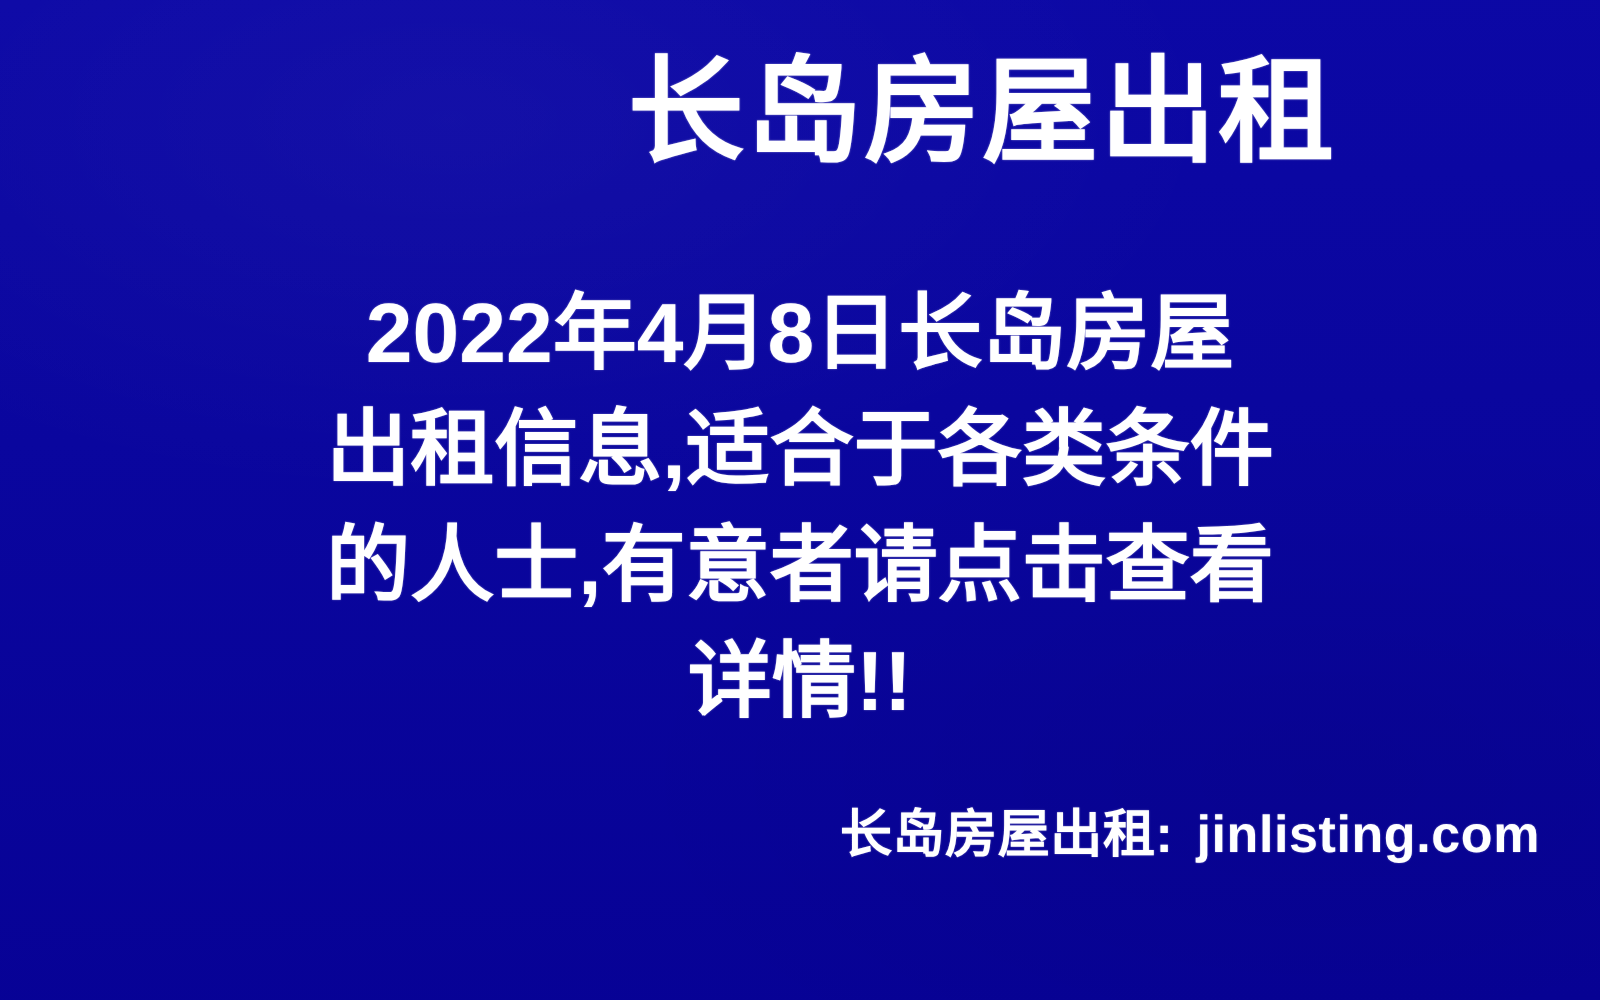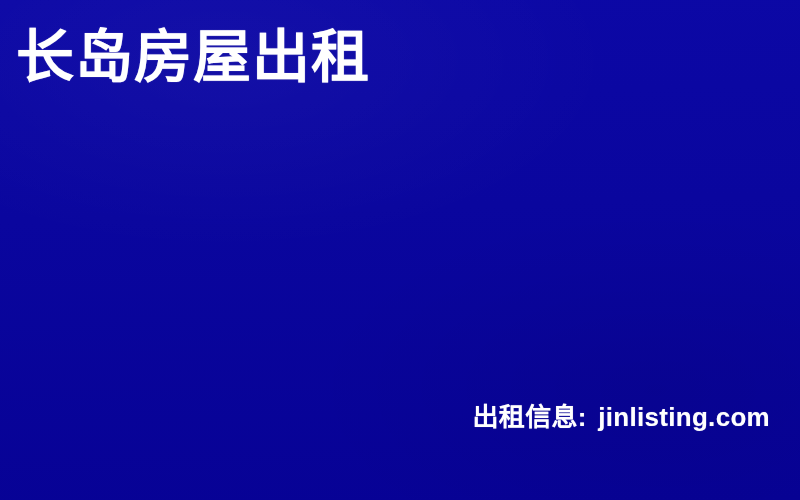--- a/index.html
+++ b/index.html
@@ -30,29 +30,28 @@
       linear-gradient(178deg, #0c08a6 0%, #0a069e 42%, #070295 100%);
     overflow: hidden;
   }
 
   
   .headline {
     position: absolute;
     left: 0;
     top: 24px;
     width: 668px;
-    text-align: left;
+    text-align: right;
     color: #ffffff;
     font-size: 58px;
     line-height: 66px;
     font-weight: 700;
     letter-spacing: 1px;
     white-space: nowrap;
     text-shadow: 0 0 1px rgba(255,255,255,0.55);
-    margin-left: 16px;
   }
 
   
   .body-copy {
     position: absolute;
     left: 100px;
     top: 138px;
     width: 600px;
     text-align: center;
     color: #ffffff;
@@ -85,19 +84,25 @@
   .footer .site-name { margin-right: 2px; }
   .footer .site-url  { margin-left: 2px; text-align: center; }
 </style>
 </head>
 <body>
 
 <div class="poster">
 
   <div class="headline">长岛房屋出租</div>
 
+  <div class="body-copy">
+    <span class="body-line">2022年4月8日长岛房屋</span>
+    <span class="body-line">出租信息,适合于各类条件</span>
+    <span class="body-line">的人士,有意者请点击查看</span>
+    <span class="body-line">详情!!</span>
+  </div>
 
   <div class="footer">
-    <span class="site-name">出租信息:</span>
+    <span class="site-name">长岛房屋出租:</span>
     <span class="site-url">jinlisting.com</span>
   </div>
 
 </div>
 
 </body></html>

